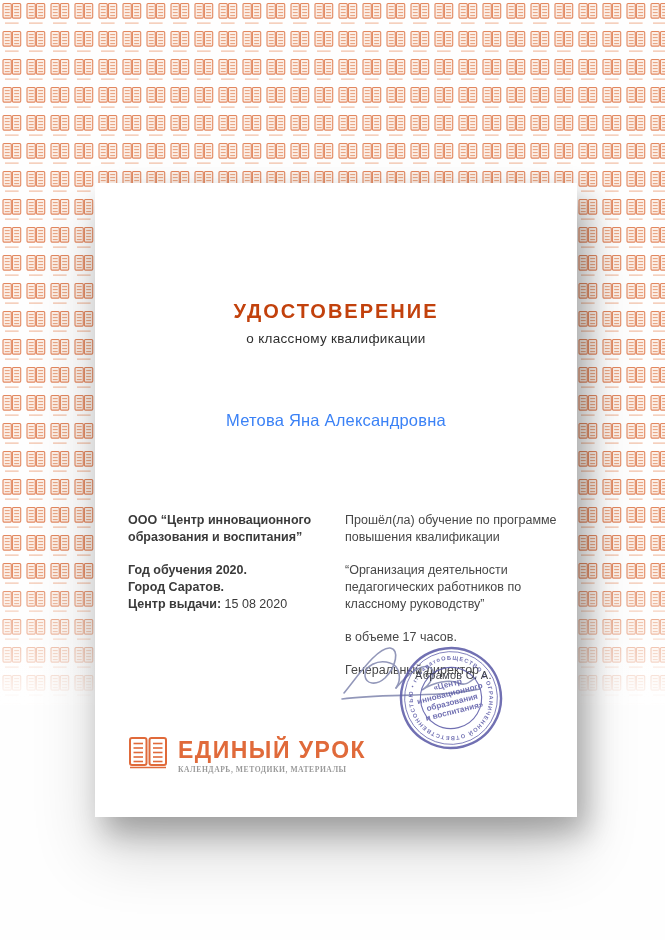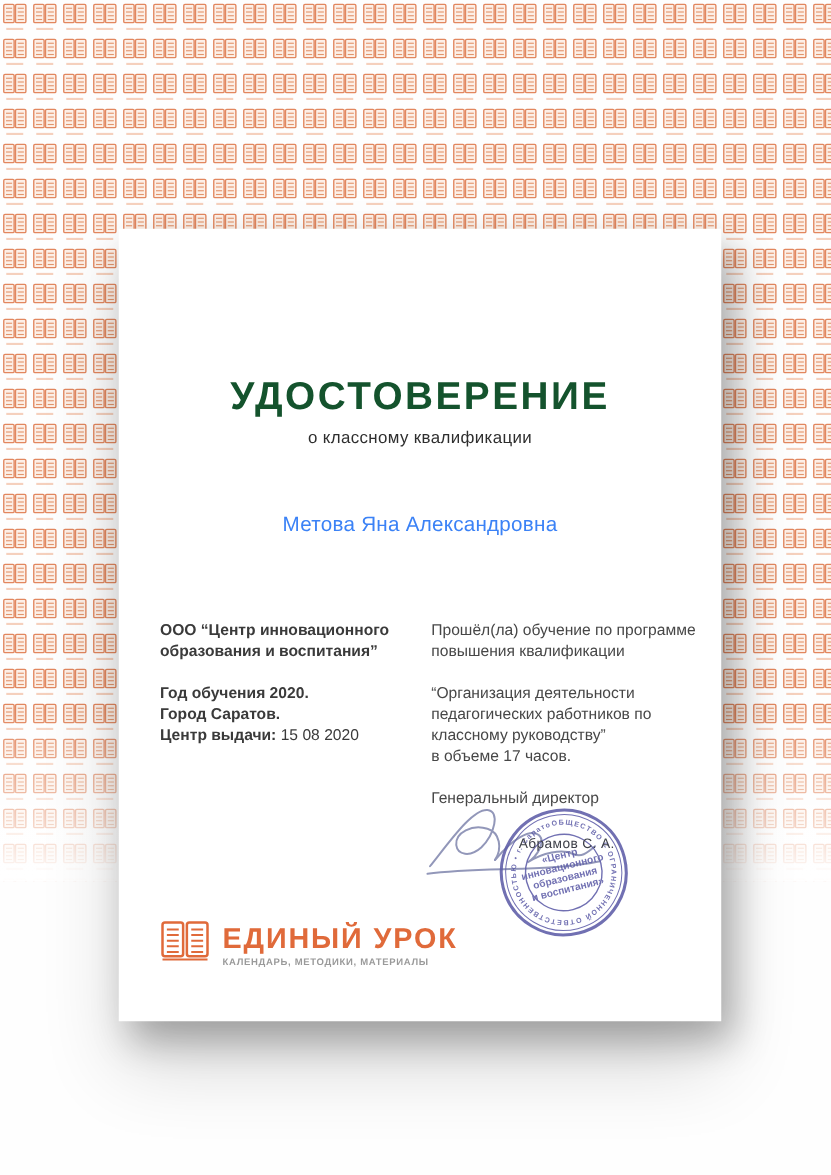--- a/index.html
+++ b/index.html
@@ -9,43 +9,43 @@
     font-family:"Liberation Sans","DejaVu Sans",sans-serif;
   }
   .pattern-layer{position:absolute;top:0;left:0;width:665px;height:705px;}
   .card{
     position:absolute;left:95px;top:183px;width:482px;height:634px;
     background:#ffffff;
     box-shadow:10px 16px 28px rgba(0,0,0,.28), 0 36px 60px rgba(0,0,0,.16);
   }
   .title-block{position:absolute;top:118px;left:0;width:100%;text-align:center;}
   .cert-title{
-    font-size:31px;font-weight:800;letter-spacing:2px;color:#14532d;line-height:1;
+    font-size:20px;font-weight:800;letter-spacing:2px;color:#c2410c;line-height:1;
   }
   .cert-subtitle{margin-top:10px;font-size:13.5px;font-weight:500;color:#2e2e2e;letter-spacing:.3px;}
   .recipient{
     position:absolute;top:228px;left:0;width:100%;text-align:center;
     font-size:16.5px;color:#3b82f6;letter-spacing:.2px;
   }
   .col{position:absolute;top:313px;font-size:12.5px;line-height:1.38;}
   .col-left{left:33px;width:207px;color:#3a3a3a;font-weight:700;}
   .col-right{left:250px;width:222px;color:#474747;font-weight:400;}
-  .block{margin:0 0 15px 0;}
+  .block{margin:16px 0 15px 0;}
   .facts div{margin:0;}
   .date-value{font-weight:400;}
   .sig-svg{position:absolute;left:243px;top:452px;width:145px;height:75px;}
   .stamp-svg{position:absolute;left:303px;top:462px;width:106px;height:106px;opacity:.88;}
   .signer-name{
     position:absolute;left:320px;top:486px;font-size:11px;color:#3e4049;
     font-weight:500;letter-spacing:.3px;z-index:3;
   }
   .logo{position:absolute;left:33px;top:553px;display:flex;align-items:flex-start;gap:10px;}
   .logo-book{width:40px;height:34px;flex:none;}
   .logo-name{font-size:23px;font-weight:800;color:#e06a3a;letter-spacing:1.5px;line-height:1;margin-top:3px;}
-  .logo-tagline{font-size:7.6px;font-weight:700;color:#9a9a9a;letter-spacing:.55px;margin-top:3px;}
+  .logo-tagline{font-size:7.6px;font-weight:700;color:#9a9a9a;letter-spacing:.55px;margin-top:3px;font-family:Liberation Serif, serif;}
 </style>
 </head>
 <body>
 
 <div class="stage">
 
   <svg class="pattern-layer" width="665" height="705" viewBox="0 0 665 705" xmlns="http://www.w3.org/2000/svg" aria-hidden="true">
     <defs>
       <pattern id="bookpat" width="24" height="28" patternUnits="userSpaceOnUse">
         <g stroke="#dd7243" fill="#fcece3" stroke-width="1.1" opacity="0.85">

